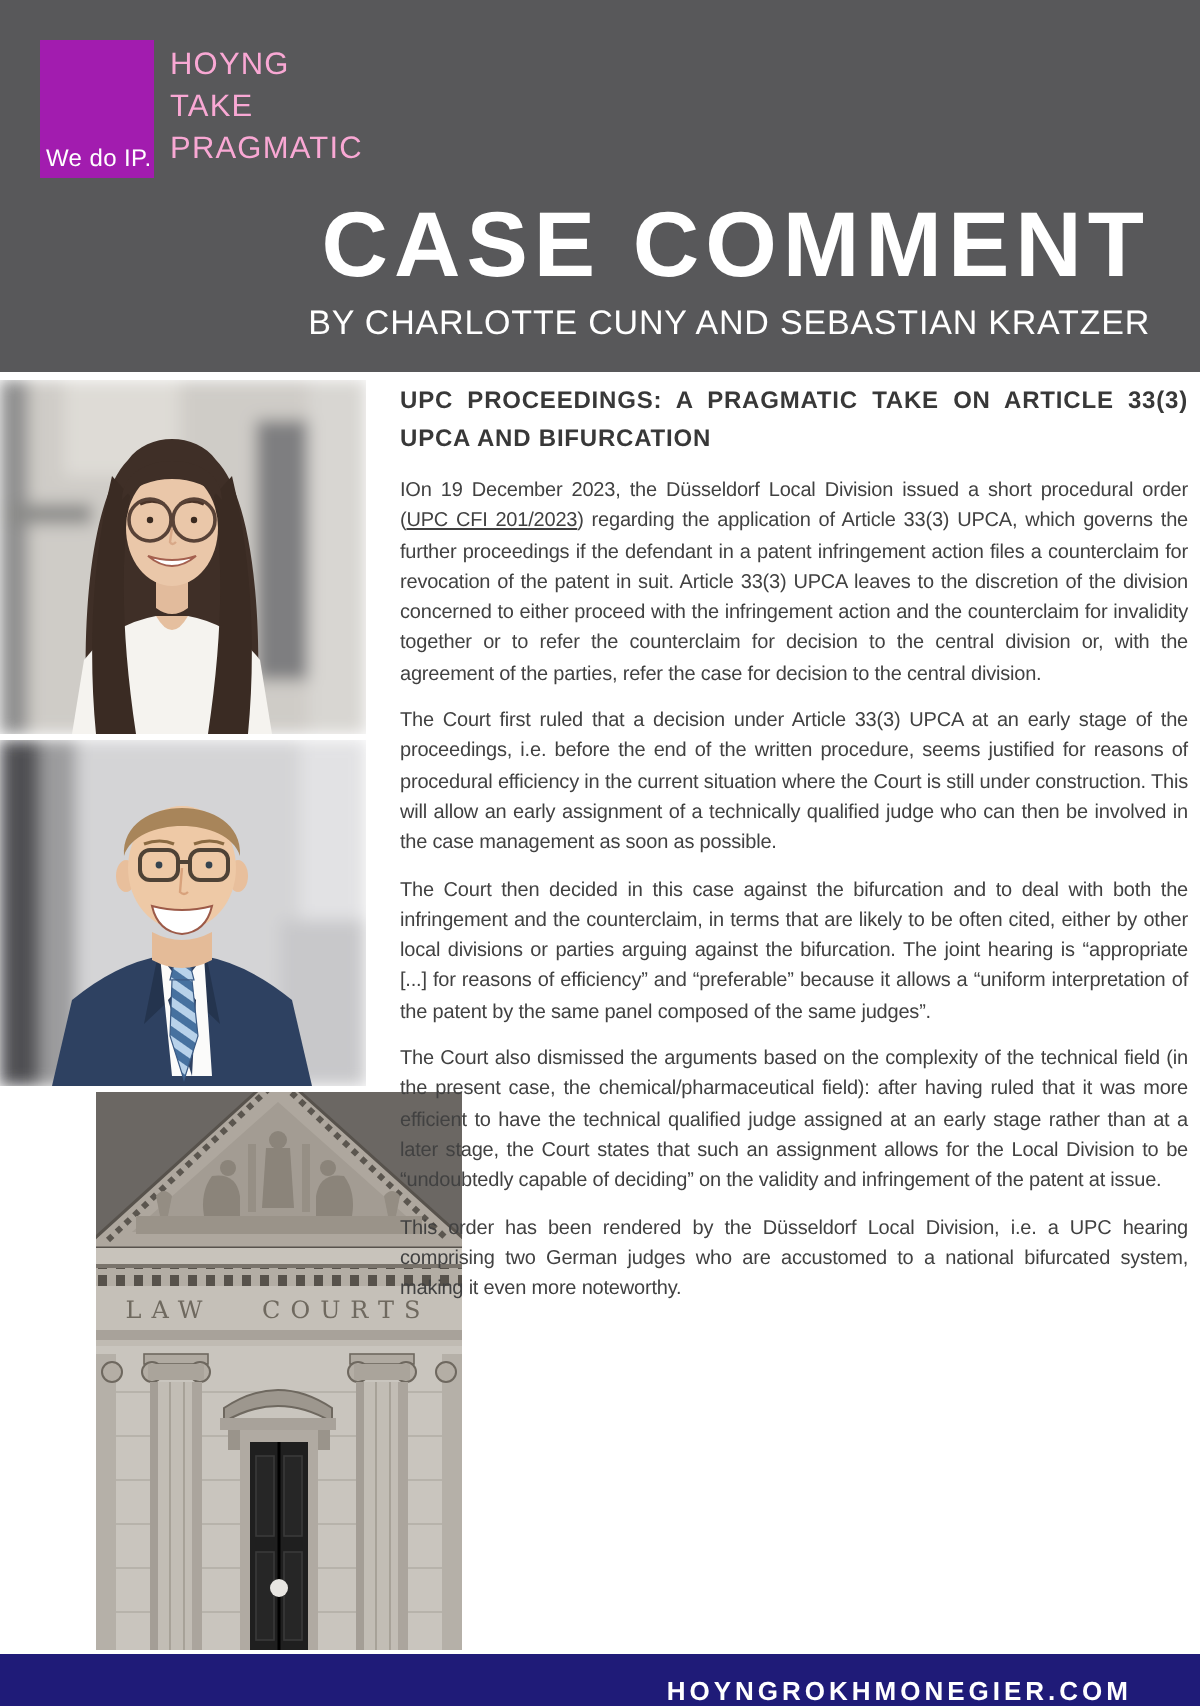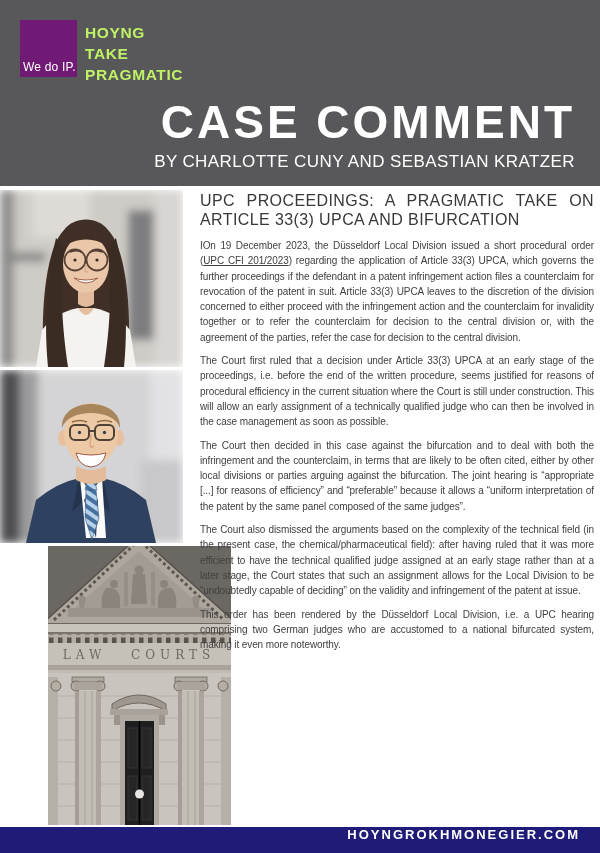--- a/index.html
+++ b/index.html
@@ -3,48 +3,48 @@
 <meta charset="utf-8">
 <style>
   html,body{margin:0;padding:0;background:#ffffff;}
   .page{
     position:relative;width:600px;height:853px;background:#ffffff;
     overflow:hidden;font-family:"Liberation Sans",sans-serif;
   }
   
   .banner{position:absolute;top:0;left:0;width:600px;height:186px;background:#58585a;}
   .logo{position:absolute;top:20px;left:20px;display:flex;gap:8px;}
-  .logo-square{position:relative;width:57px;height:57px;background:#701a75;}
+  .logo-square{position:relative;width:57px;height:69px;background:#a21caf;}
   .tagline{position:absolute;left:3px;bottom:3px;color:#ffffff;font-size:12px;letter-spacing:.2px;white-space:nowrap;}
   .wordmark{display:flex;flex-direction:column;margin-top:2px;}
-  .wordmark span{color:#bef264;font-weight:bold;font-size:15.5px;line-height:21px;letter-spacing:.6px;}
+  .wordmark span{color:#f9a8d4;font-weight:normal;font-size:15.5px;line-height:21px;letter-spacing:.6px;}
   .banner-titles{position:absolute;right:25px;bottom:14px;text-align:right;}
   .doc-title{margin:0;color:#ffffff;font-size:46px;font-weight:bold;letter-spacing:3px;line-height:1;white-space:nowrap;}
   .byline{margin-top:7px;color:#ffffff;font-size:17px;letter-spacing:.4px;white-space:nowrap;}
   
   .photo{position:absolute;left:0;width:183px;overflow:hidden;}
   .photo svg{display:block;}
   .photo-1{top:190px;height:177px;}
   .photo-2{top:370px;height:173px;}
   .photo-3{top:546px;height:279px;padding-left:48px;}
   
   .article{position:absolute;left:200px;top:191px;width:394px;}
   .article h2{
-    margin:0 0 9px 0;font-size:16px;font-weight:normal;letter-spacing:.4px;
+    margin:0 0 9px 0;font-size:12px;font-weight:bold;letter-spacing:.4px;
     line-height:19px;color:#383838;text-align:justify;
   }
   .article p{
     margin:0 0 8px 0;font-size:10px;line-height:15.3px;letter-spacing:-0.1px;
     color:#414141;text-align:justify;
   }
   .ref-link{color:#414141;text-decoration:underline;}
   
   .footer{
     position:absolute;left:0;bottom:0;width:600px;height:26px;background:#1f1b78;
-    display:flex;align-items:flex-start;justify-content:flex-end;box-sizing:border-box;padding-right:20px;
+    display:flex;align-items:flex-end;justify-content:flex-end;box-sizing:border-box;padding-right:34px;
   }
   .footer span{color:#ffffff;font-size:13px;font-weight:bold;letter-spacing:2px;white-space:nowrap;}
   .inscription{font-family:"DejaVu Serif",serif;letter-spacing:5px;word-spacing:16px;fill:#6f695f;}
 </style>
 </head>
 <body>
 
 <div class="page">
 
   <header class="banner">

